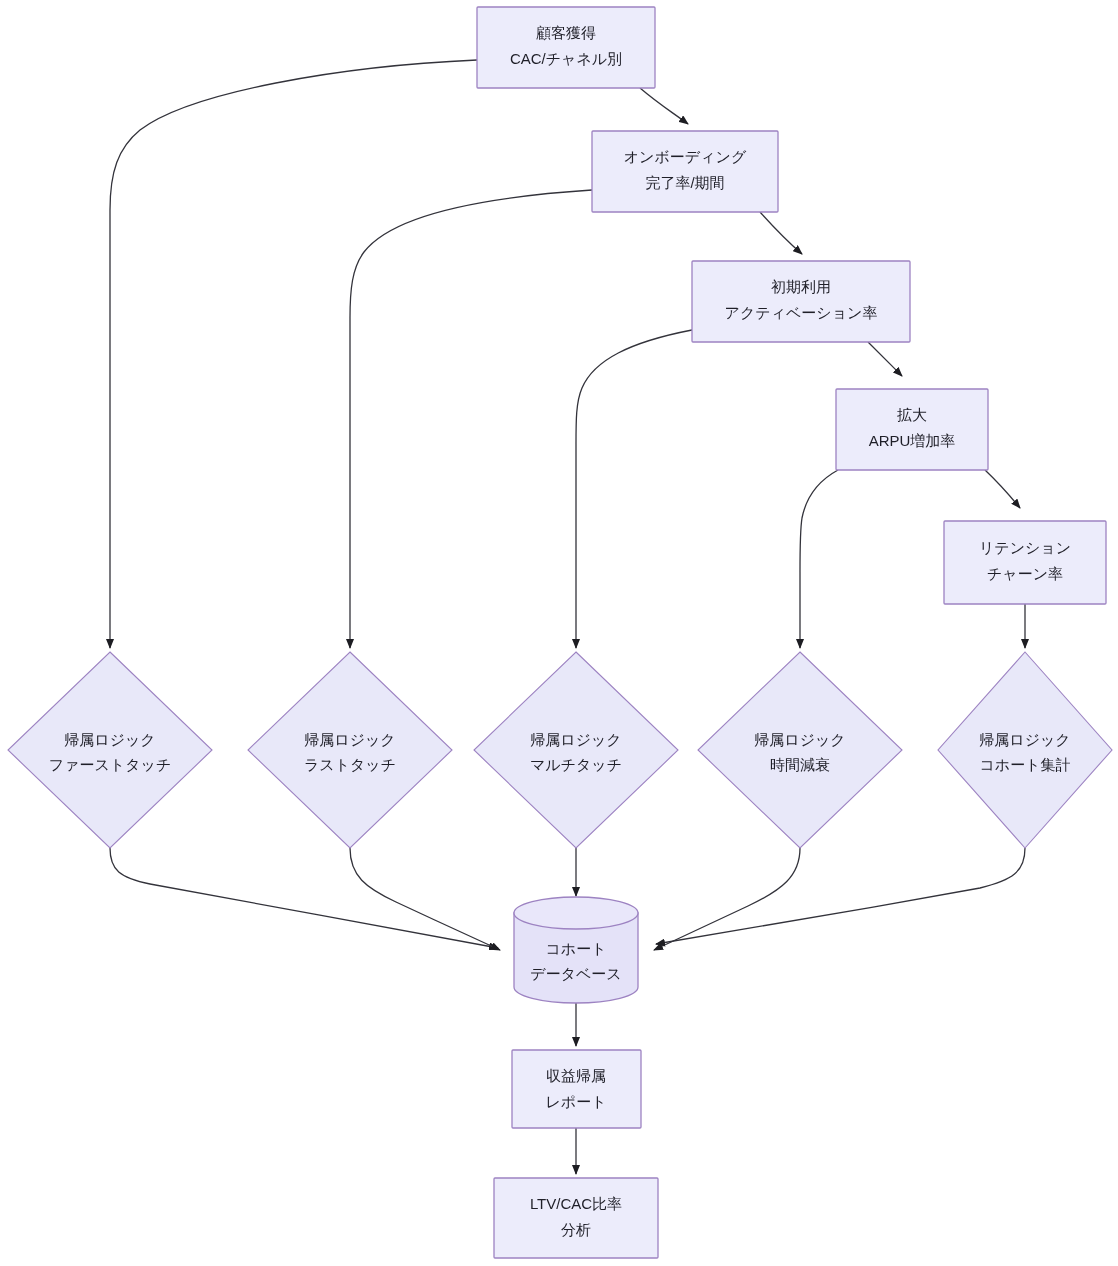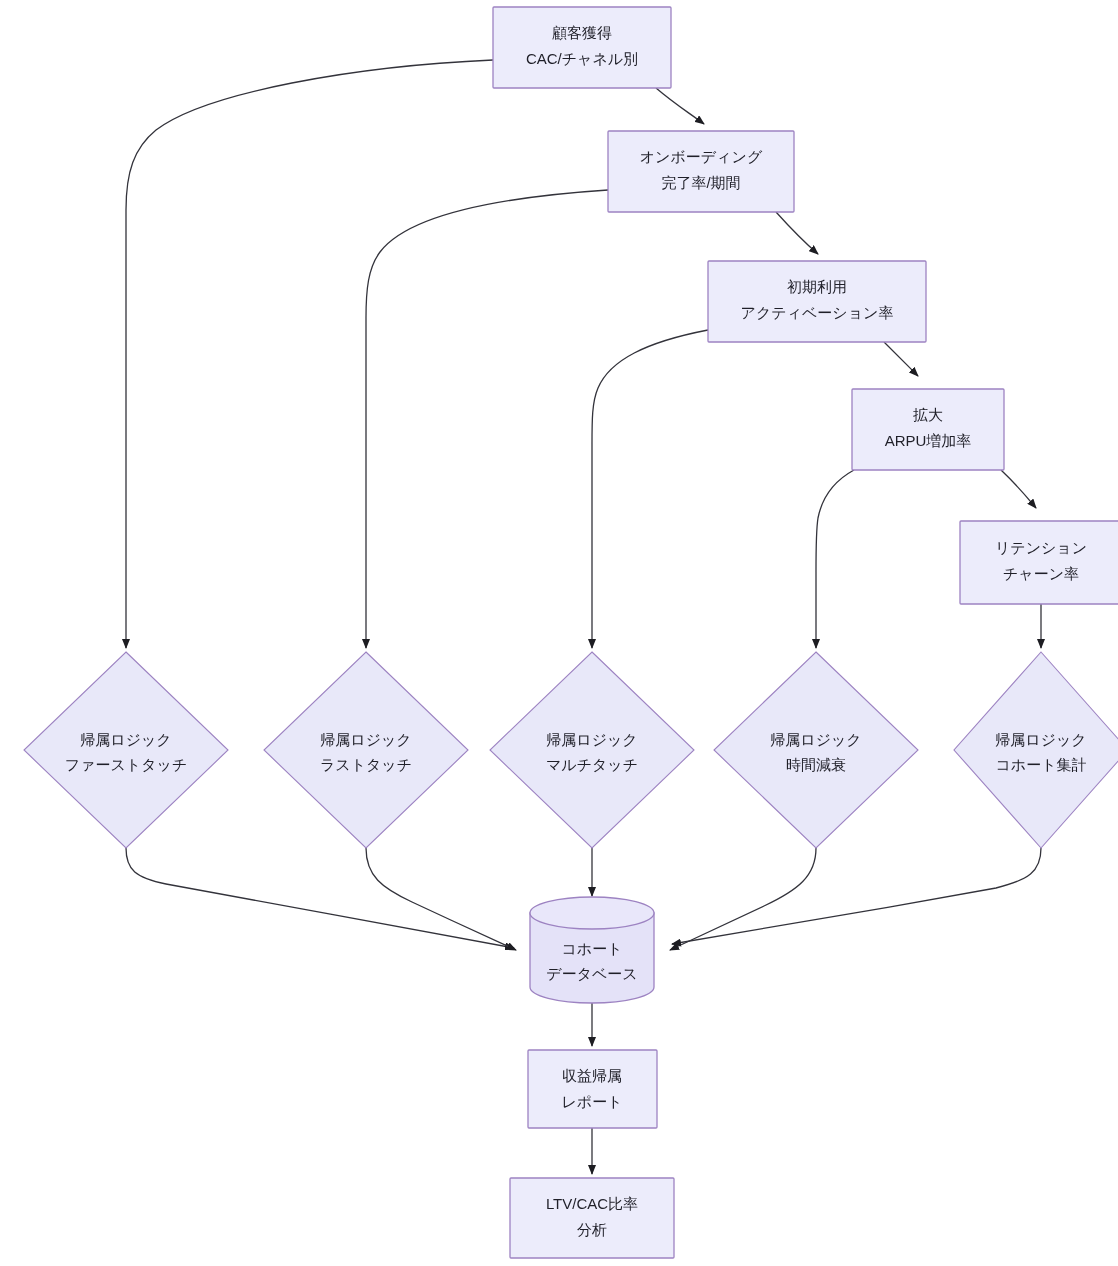--- a/index.html
+++ b/index.html
@@ -11,21 +11,20 @@
     font-family: "Liberation Sans", "DejaVu Sans", sans-serif;
     width: 1118px;
     height: 1266px;
     overflow: hidden;
   }
   #diagram-root {
     position: relative;
     width: 1066px;
     height: 1266px;
     background: #ffffff;
-    margin-left: 16px;
   }
   svg#flow {
     display: block;
     width: 1118px;
     height: 1266px;
   }
   .node-label {
     font-family: "Liberation Sans", "DejaVu Sans", sans-serif;
     font-size: 15px;
     fill: #1f1f28;

